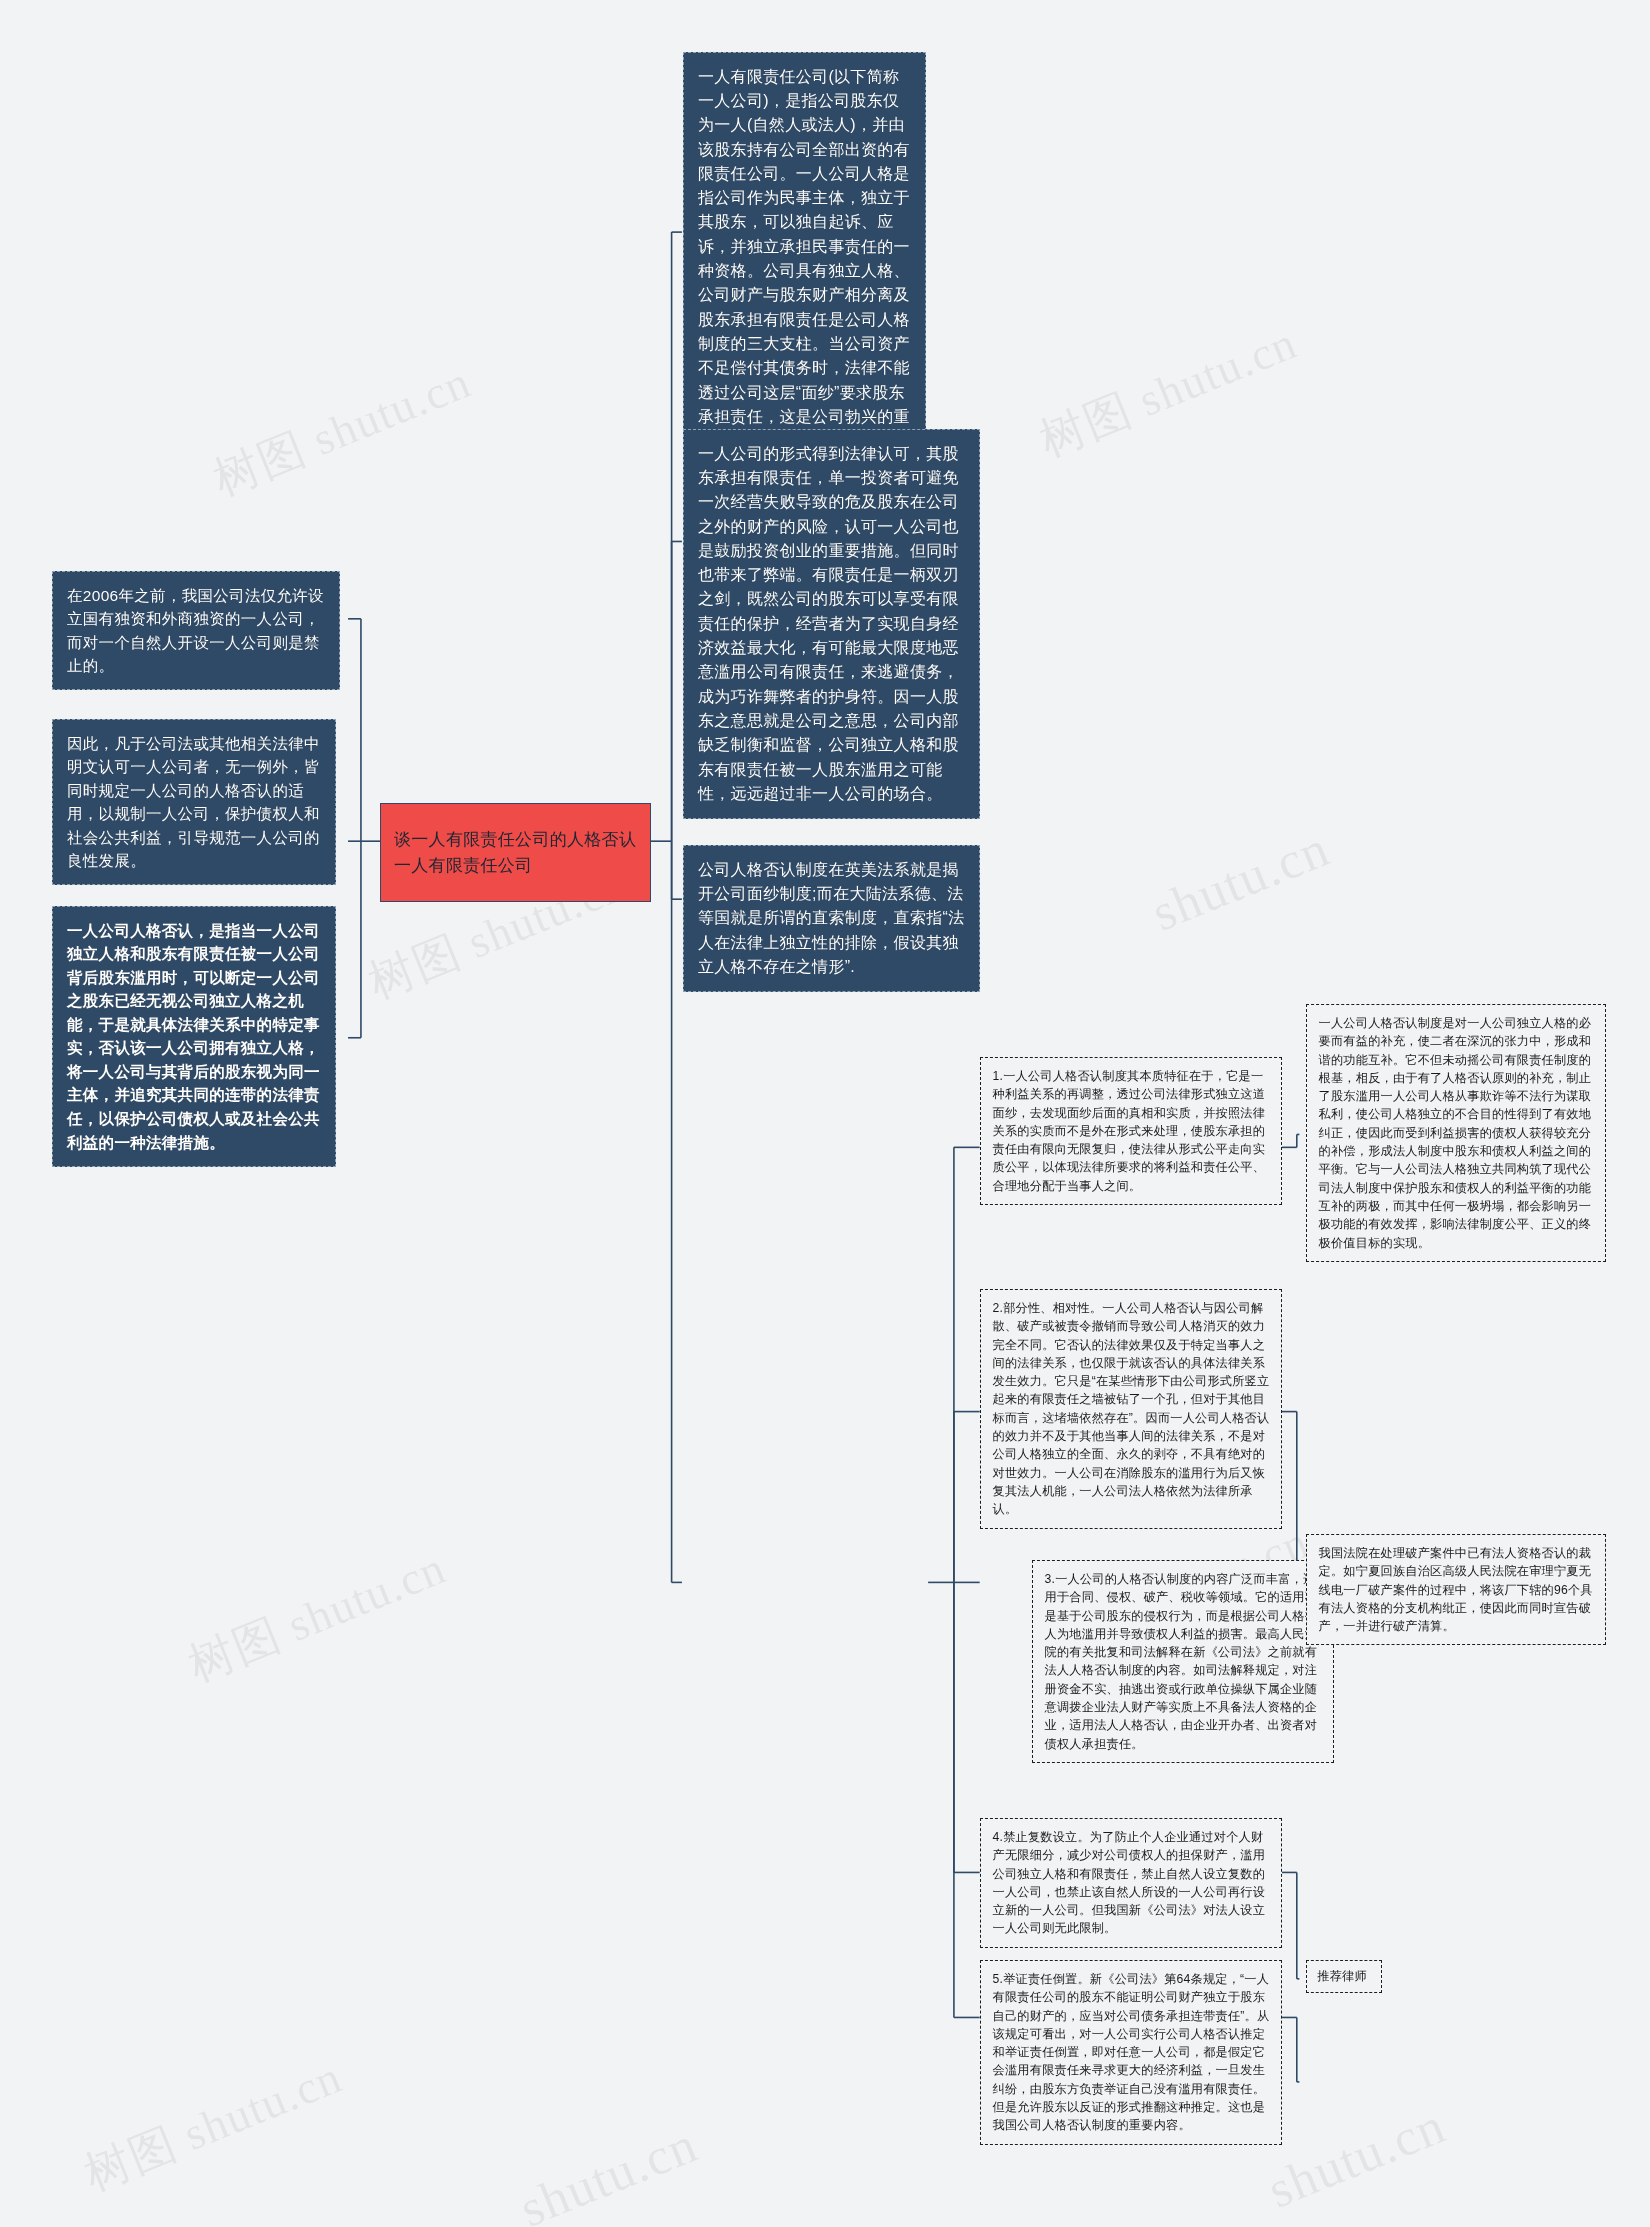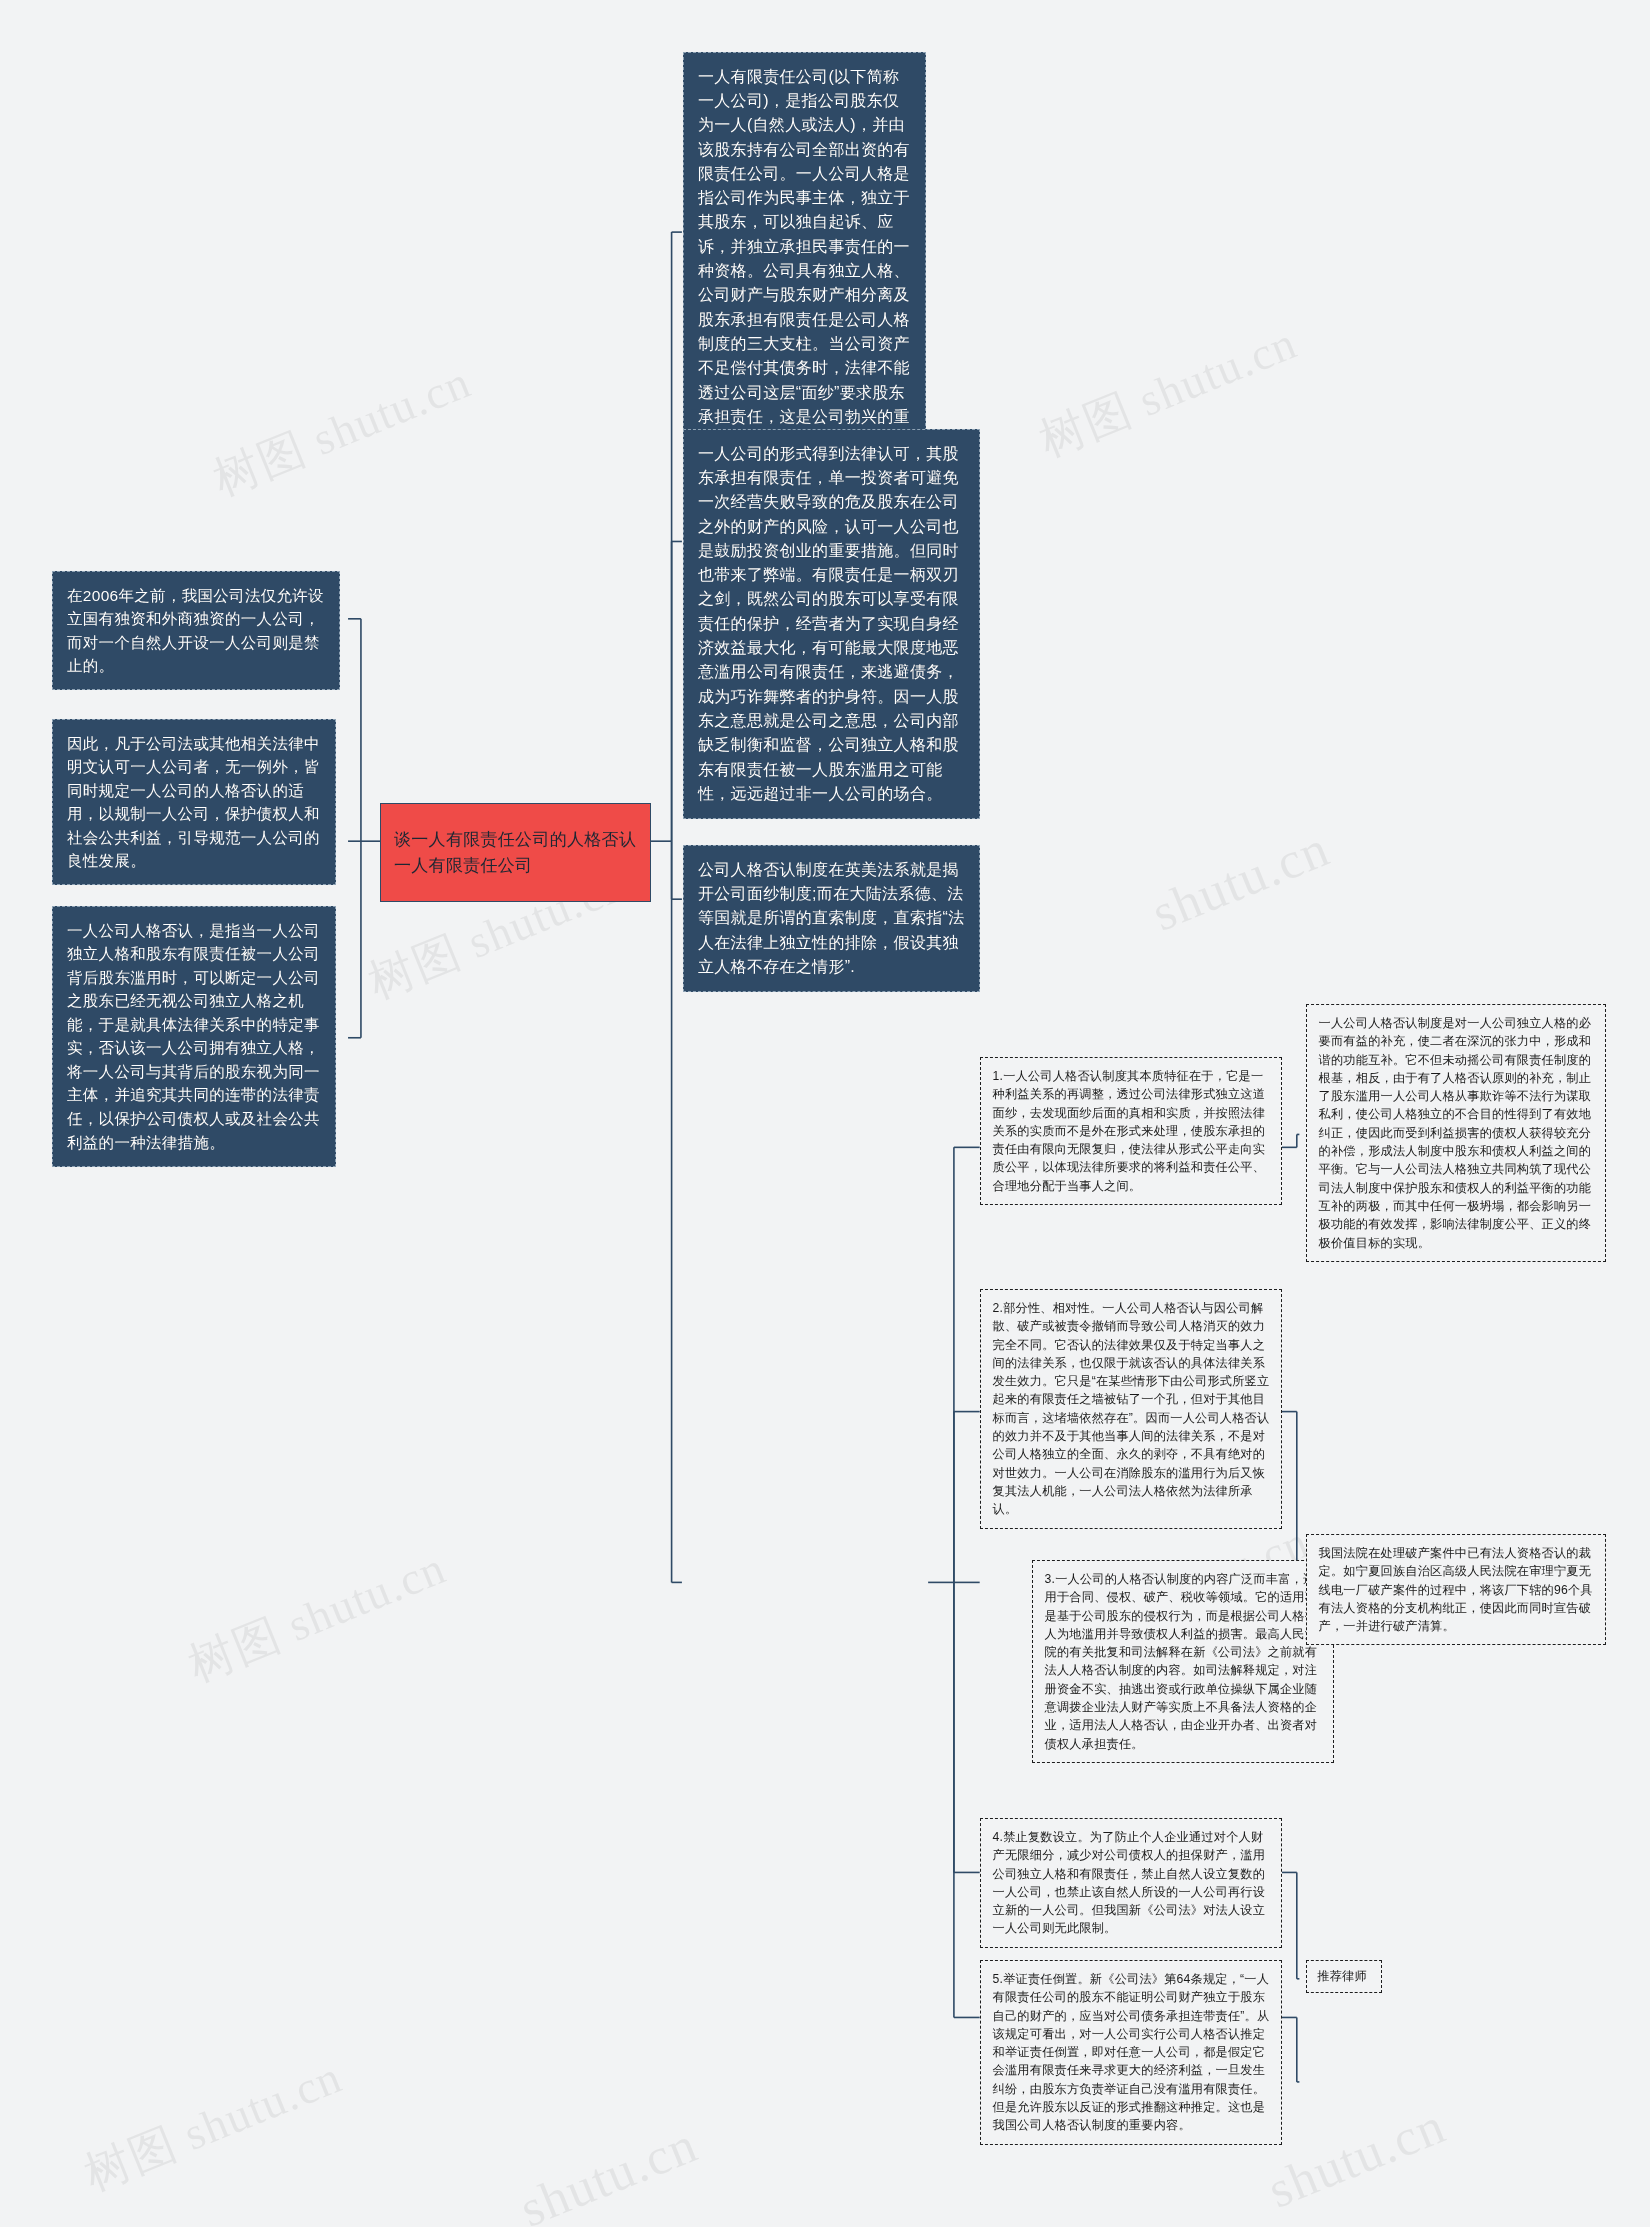--- a/index.html
+++ b/index.html
@@ -119,21 +119,21 @@
   </svg>
 
   <div class="node dark mid" style="left:52px;top:571px;width:288px;">
     <span>在2006年之前，我国公司法仅允许设立国有独资和外商独资的一人公司，而对一个自然人开设一人公司则是禁止的。</span>
   </div>
 
   <div class="node dark mid" style="left:52px;top:719px;width:284px;">
     <span>因此，凡于公司法或其他相关法律中明文认可一人公司者，无一例外，皆同时规定一人公司的人格否认的适用，以规制一人公司，保护债权人和社会公共利益，引导规范一人公司的良性发展。</span>
   </div>
 
-  <div class="node dark mid" style="left:52px;top:906px;width:284px;">
+  <div class="node dark mid" style="left:52px;top:906px;width:284px;font-weight:bold;">
     <span>一人公司人格否认，是指当一人公司独立人格和股东有限责任被一人公司背后股东滥用时，可以断定一人公司之股东已经无视公司独立人格之机能，于是就具体法律关系中的特定事实，否认该一人公司拥有独立人格，将一人公司与其背后的股东视为同一主体，并追究其共同的连带的法律责任，以保护公司债权人或及社会公共利益的一种法律措施。</span>
   </div>
 
   <div class="node root" style="left:380px;top:803px;width:271px;">
     <span>谈一人有限责任公司的人格否认一人有限责任公司</span>
   </div>
 
   <div class="node dark big" style="left:683px;top:52px;width:243px;">
     <span>一人有限责任公司(以下简称一人公司)，是指公司股东仅为一人(自然人或法人)，并由该股东持有公司全部出资的有限责任公司。一人公司人格是指公司作为民事主体，独立于其股东，可以独自起诉、应诉，并独立承担民事责任的一种资格。公司具有独立人格、公司财产与股东财产相分离及股东承担有限责任是公司人格制度的三大支柱。当公司资产不足偿付其债务时，法律不能透过公司这层“面纱”要求股东承担责任，这是公司勃兴的重要原因之一。</span>
   </div>

